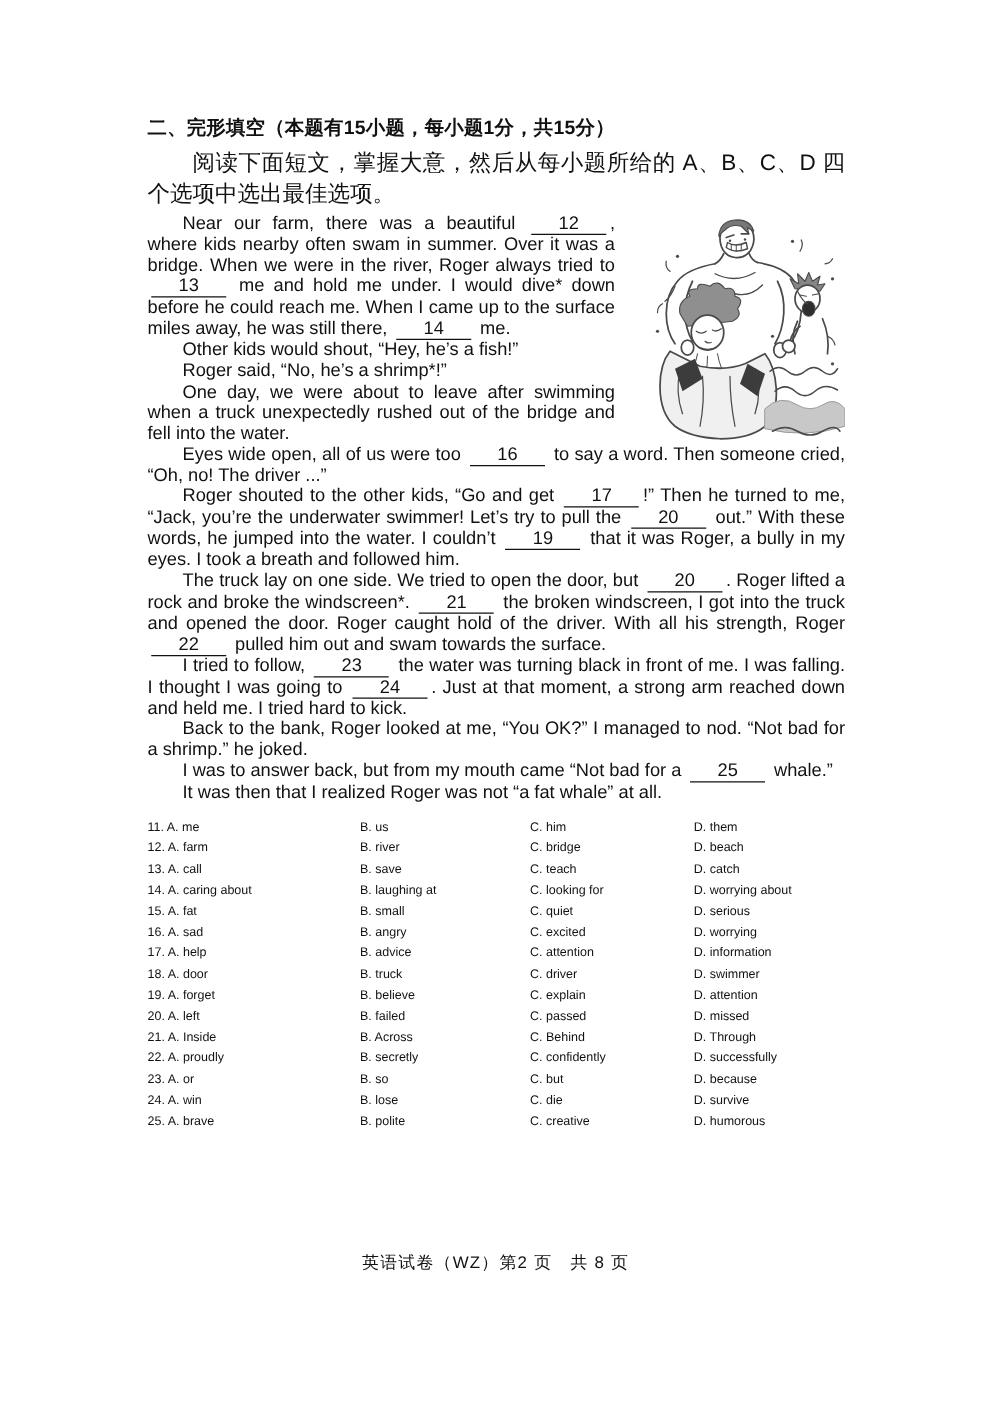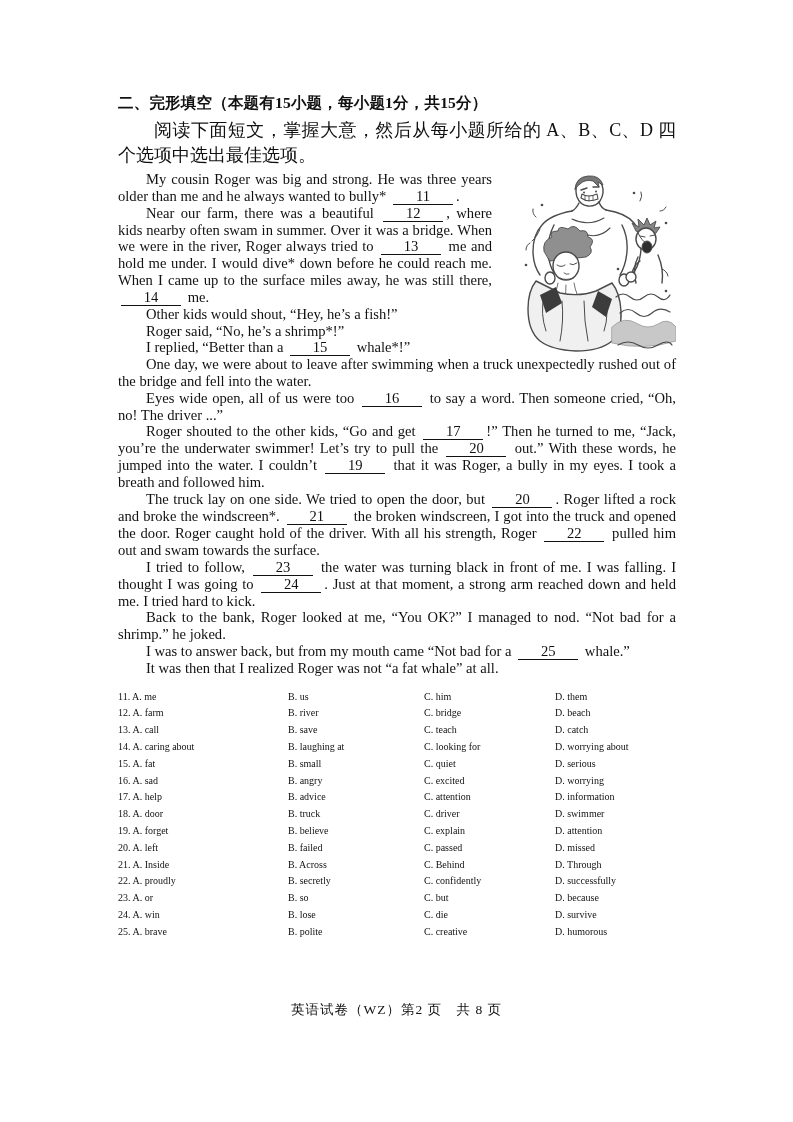--- a/index.html
+++ b/index.html
@@ -1,21 +1,21 @@
 <!DOCTYPE html>
 <html><head>
 <meta charset="utf-8">
 <style>
   html,body{margin:0;padding:0;background:#ffffff;}
   .page{
     position:relative;
     width:793px;height:1122px;
     background:#ffffff;
     color:#111;
-    font-family:Liberation Serif, serif;
+    font-family:Liberation Sans, sans-serif;
     overflow:hidden;
   }
   .content{
     position:absolute;
     left:118px;top:93px;
     width:558px;
   }
   .heading{
     font-size:15.5px;
     font-weight:700;
@@ -138,25 +138,23 @@
               <circle cx="134" cy="20" r="1.3" fill="#4a4a4a" stroke="none"></circle>
               <circle cx="166" cy="50" r="1.3" fill="#4a4a4a" stroke="none"></circle>
               <circle cx="26" cy="92" r="1.3" fill="#4a4a4a" stroke="none"></circle>
               <circle cx="118" cy="96" r="1.3" fill="#4a4a4a" stroke="none"></circle>
               <circle cx="166" cy="118" r="1.3" fill="#4a4a4a" stroke="none"></circle>
             </g>
           </g>
         </svg>
       </div>
 
-    <p class="para">My cousin Roger was big and strong. He was three years older than me and he always wanted to bully* <span class="blank">11</span>.</p>
         <p class="para">Near our farm, there was a beautiful <span class="blank">12</span>, where kids nearby often swam in summer. Over it was a bridge. When we were in the river, Roger always tried to <span class="blank">13</span> me and hold me under. I would dive* down before he could reach me. When I came up to the surface miles away, he was still there, <span class="blank">14</span> me.</p>
         <p class="para">Other kids would shout, “Hey, he’s a fish!”</p>
         <p class="para">Roger said, “No, he’s a shrimp*!”</p>
-        <p class="para">I replied, “Better than a <span class="blank">15</span> whale*!”</p>
         <p class="para">One day, we were about to leave after swimming when a truck unexpectedly rushed out of the bridge and fell into the water.</p>
         <p class="para">Eyes wide open, all of us were too <span class="blank">16</span> to say a word. Then someone cried, “Oh, no! The driver ...”</p>
         <p class="para">Roger shouted to the other kids, “Go and get <span class="blank">17</span>!” Then he turned to me, “Jack, you’re the underwater swimmer! Let’s try to pull the <span class="blank">20</span> out.” With these words, he jumped into the water. I couldn’t <span class="blank">19</span> that it was Roger, a bully in my eyes. I took a breath and followed him.</p>
         <p class="para">The truck lay on one side. We tried to open the door, but <span class="blank">20</span>. Roger lifted a rock and broke the windscreen*. <span class="blank">21</span> the broken windscreen, I got into the truck and opened the door. Roger caught hold of the driver. With all his strength, Roger <span class="blank">22</span> pulled him out and swam towards the surface.</p>
         <p class="para">I tried to follow, <span class="blank">23</span> the water was turning black in front of me. I was falling. I thought I was going to <span class="blank">24</span>. Just at that moment, a strong arm reached down and held me. I tried hard to kick.</p>
         <p class="para">Back to the bank, Roger looked at me, “You OK?” I managed to nod. “Not bad for a shrimp.” he joked.</p>
         <p class="para">I was to answer back, but from my mouth came “Not bad for a <span class="blank">25</span> whale.”</p>
         <p class="para">It was then that I realized Roger was not “a fat whale” at all.</p>
       </div>
 

